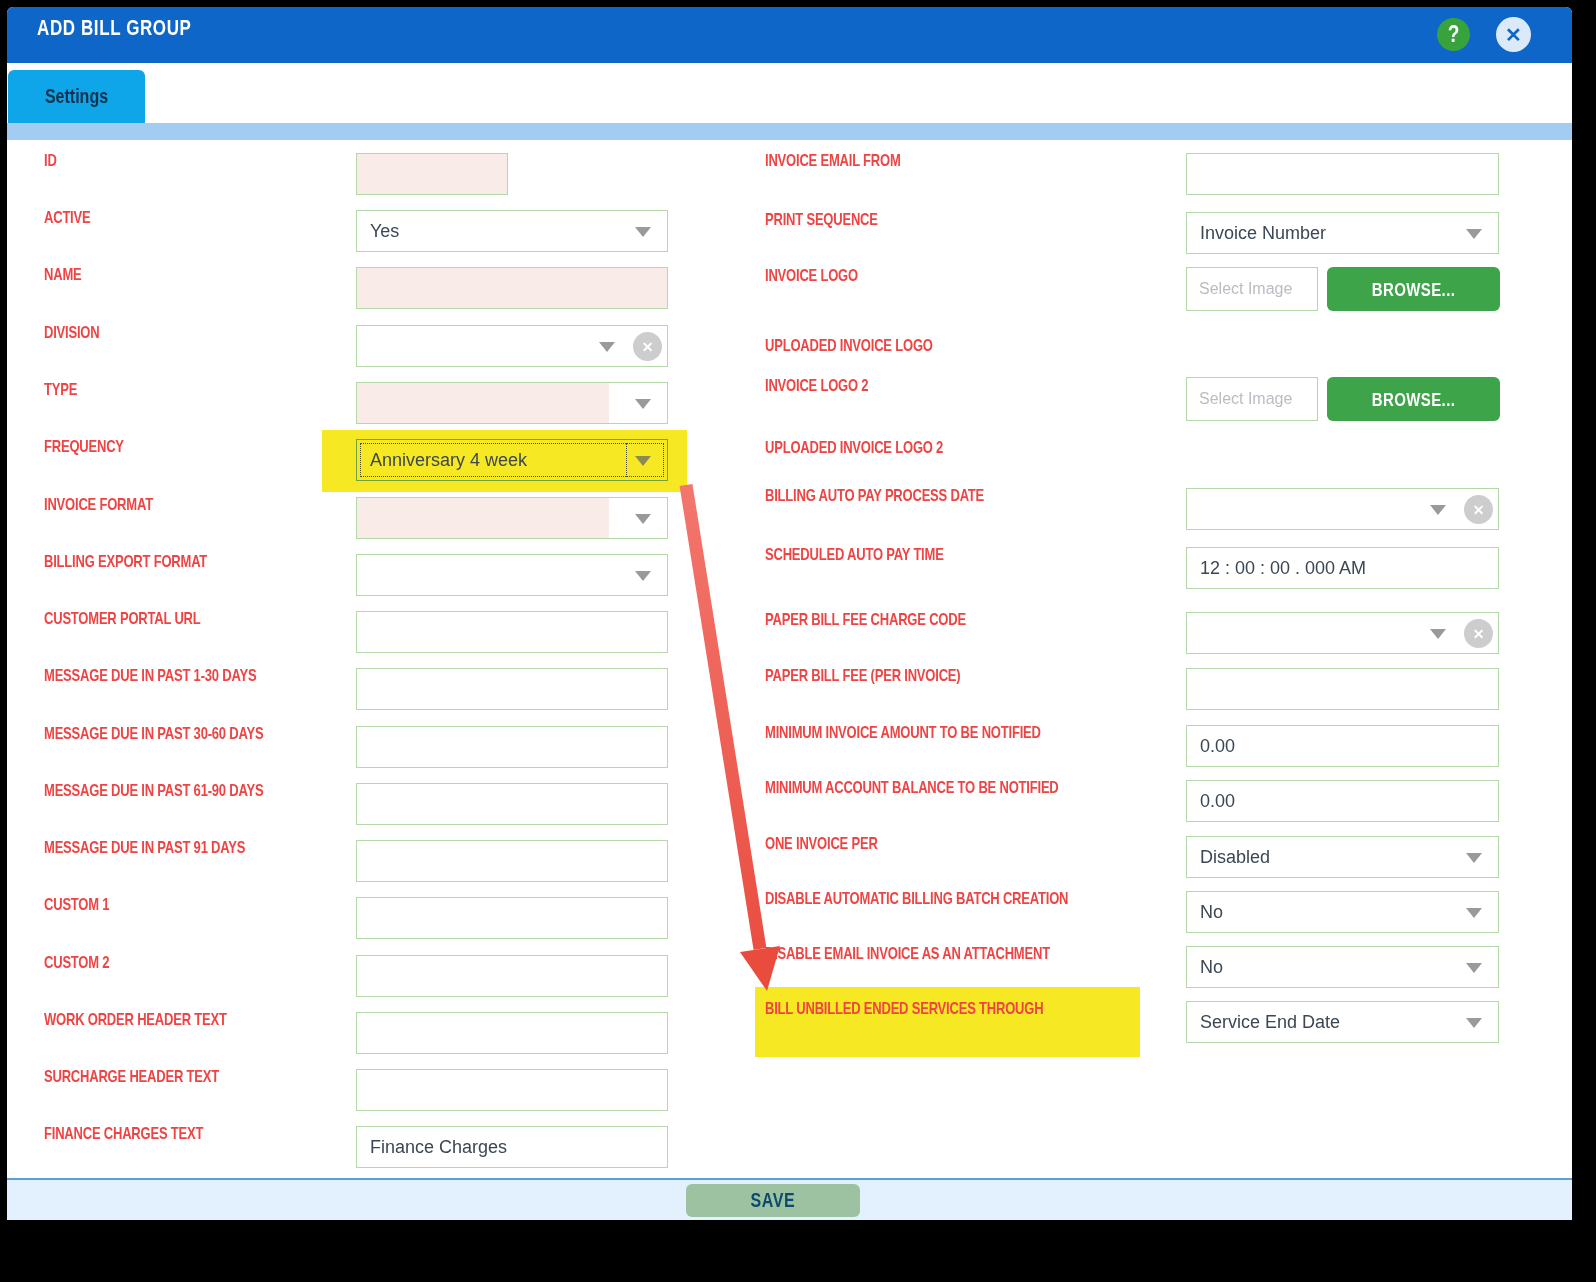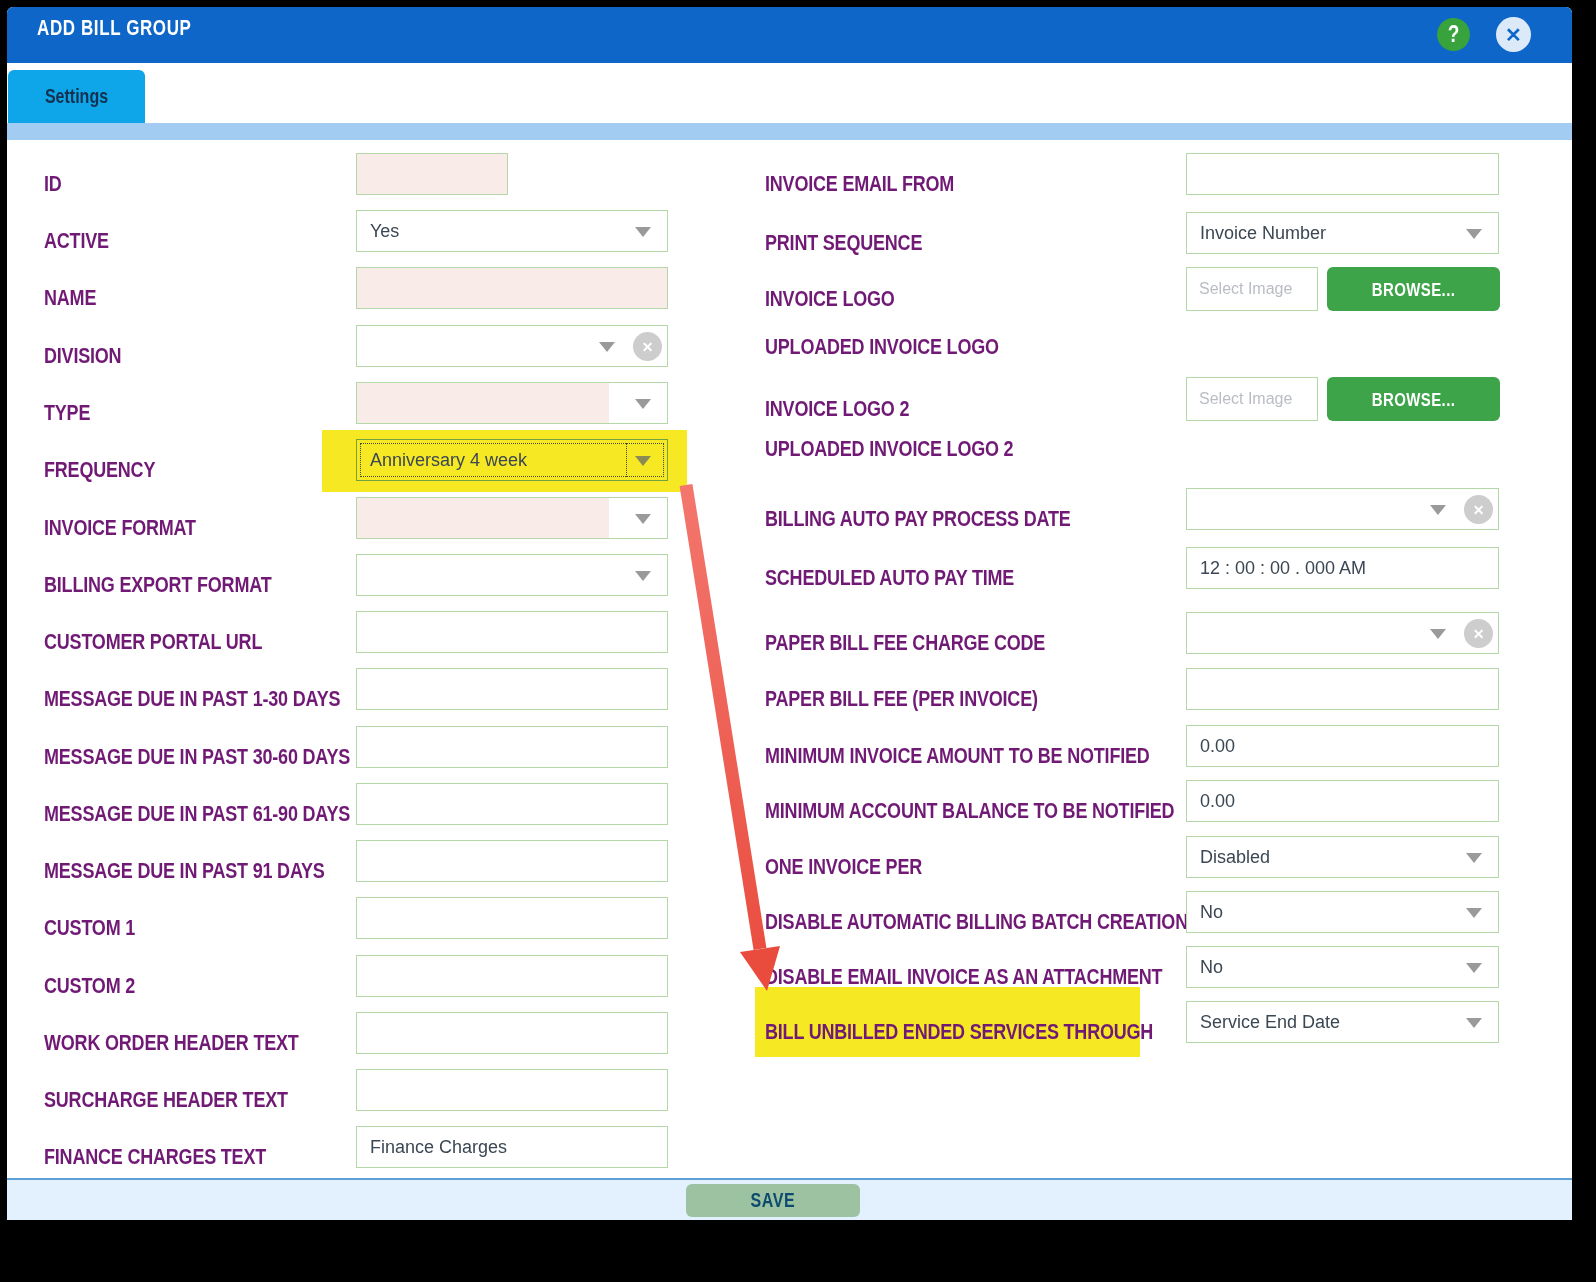--- a/index.html
+++ b/index.html
@@ -17,21 +17,21 @@
   
   .tabbar { position:absolute; top:56px; left:0; right:0; height:60px; background:#fff; }
   .tab { position:absolute; top:7px; height:53px; border-radius:6px 6px 0 0; display:flex; align-items:center; justify-content:center; font-size:16px; font-weight:600; cursor:pointer; }
   .tab-settings { left:1px; width:137px; background:#0ea5e9; color:#14324f; }
   .tab-notifications { left:145px; width:191px; background:#0e67c8; color:#fff; }
   .strip { position:absolute; top:116px; left:0; right:0; height:17px; background:#a3ccf3; }
 
   
   .content { position:absolute; inset:0; }
   .row { position:absolute; left:0; width:100%; height:42px; }
-  .flabel { position:absolute; top:0; height:100%; display:flex; align-items:flex-end; font-weight:bold; font-size:18px; color:#701a75; letter-spacing:-0.2px; white-space:nowrap; z-index:1; }
+  .flabel { position:absolute; top:0; height:100%; display:flex; align-items:flex-start; font-weight:bold; font-size:13px; color:#ef4444; letter-spacing:-0.2px; white-space:nowrap; z-index:1; }
   .control { position:absolute; top:0; height:42px; background:#fff; border:1px solid #b5d8a8; z-index:1; }
   .control .value { position:absolute; left:13px; top:0; height:100%; display:flex; align-items:center; font-size:18px; color:#3b4753; white-space:nowrap; }
   .pre { white-space:pre; }
   .pink { background:#f9ece8; }
   .pink-split { background:linear-gradient(90deg, #f9ece8 calc(100% - 58px), #ffffff calc(100% - 58px)); }
   .chevron { position:absolute; right:16px; top:16px; width:0; height:0; border-left:8px solid transparent; border-right:8px solid transparent; border-top:10px solid #9a9a9a; }
   .select.clearable .chevron { right:52px; }
   .select { cursor:pointer; }
   .clear { position:absolute; right:5px; top:6px; width:29px; height:29px; border-radius:50%; background:#cdcdcd; color:#fff; font-weight:bold; font-size:14px; display:flex; align-items:center; justify-content:center; cursor:pointer; }
   .select.focused { border-color:#71a33e; background:transparent; }

